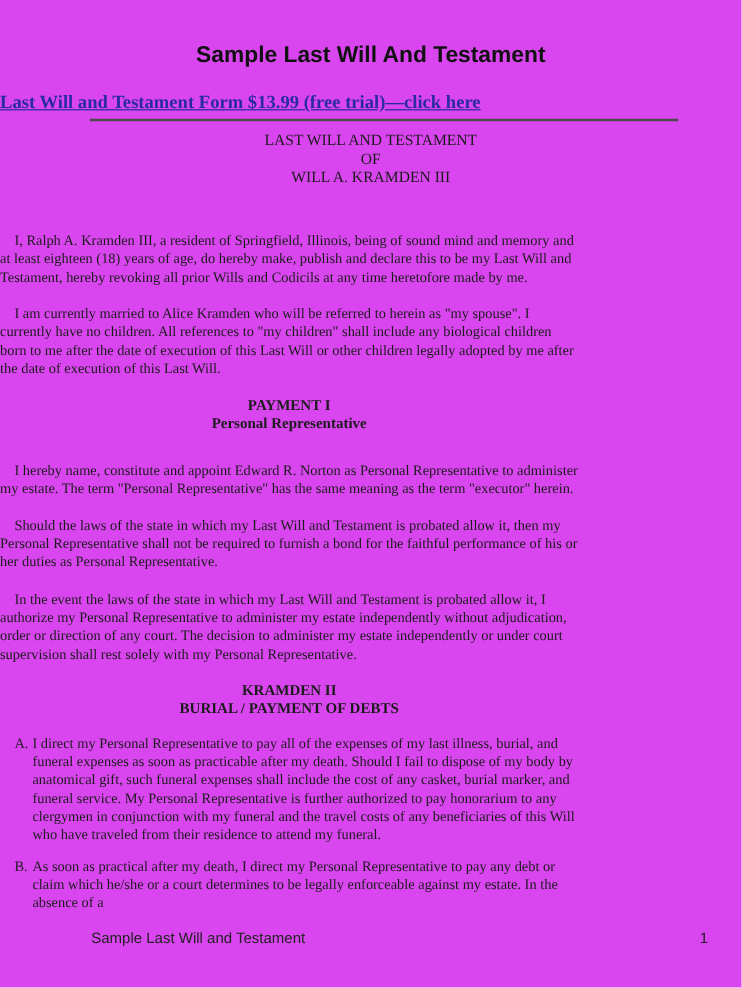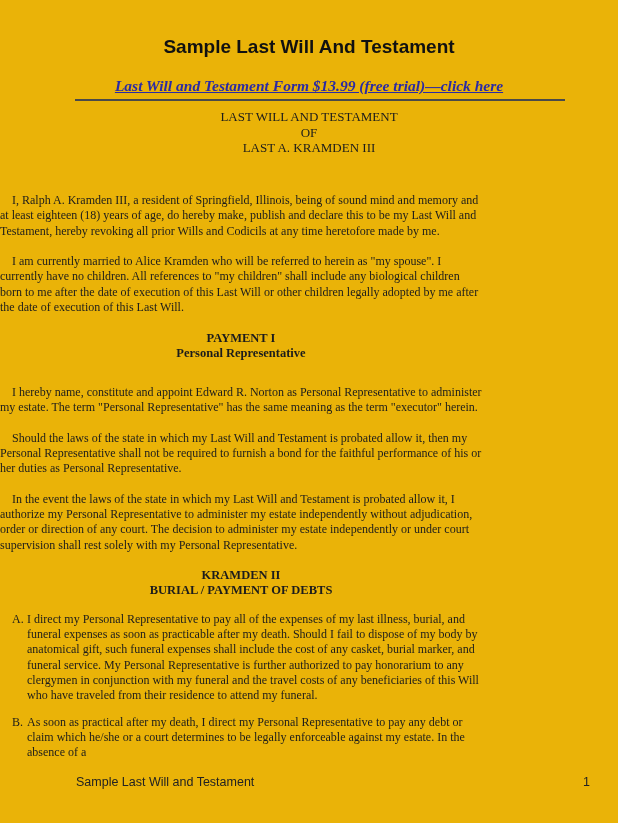--- a/index.html
+++ b/index.html
@@ -4,39 +4,38 @@
 <style>
   html, body {
     margin: 0;
     padding: 0;
     background: #ffffff;
   }
   .page {
     position: relative;
     width: 618px;
     height: 823px;
-    background: #eab308;
+    background: #d946ef;
     overflow: hidden;
     font-family: "Liberation Serif", serif;
     color: #1c1c1c;
   }
   .title {
     margin: 36px 0 0 0;
     text-align: center;
     font-family: "Liberation Sans", sans-serif;
     font-weight: bold;
     font-size: 19px;
     line-height: 22px;
     color: #111111;
   }
   .promo {
     margin-top: 18px;
-    text-align: center;
+    text-align: left;
     line-height: 20px;
-    font-style: italic;
   }
   .promo a {
     font-family: "Liberation Serif", serif;
     font-weight: bold;
     font-size: 15.5px;
     color: #2a2aa5;
     text-decoration: underline;
     cursor: pointer;
   }
   .rule {
@@ -112,21 +111,21 @@
 
   <div class="promo">
     <a class="promo-link">Last Will and Testament Form $13.99 (free trial)––click here</a>
   </div>
 
   <hr class="rule">
 
   <div class="doc-heading">
     <div>LAST WILL AND TESTAMENT</div>
     <div>OF</div>
-    <div>LAST A. KRAMDEN III</div>
+    <div>WILL A. KRAMDEN III</div>
   </div>
 
   <div class="content">
 
     <p class="first">I, Ralph A. Kramden III, a resident of Springfield, Illinois, being of sound mind and memory and at least eighteen (18) years of age, do hereby make, publish and declare this to be my Last Will and Testament, hereby revoking all prior Wills and Codicils at any time heretofore made by me.</p>
 
     <p>I am currently married to Alice Kramden who will be referred to herein as "my spouse". I currently have no children. All references to "my children" shall include any biological children born to me after the date of execution of this Last Will or other children legally adopted by me after the date of execution of this Last Will.</p>
 
     <div class="article-heading">
       <div>PAYMENT I</div>

